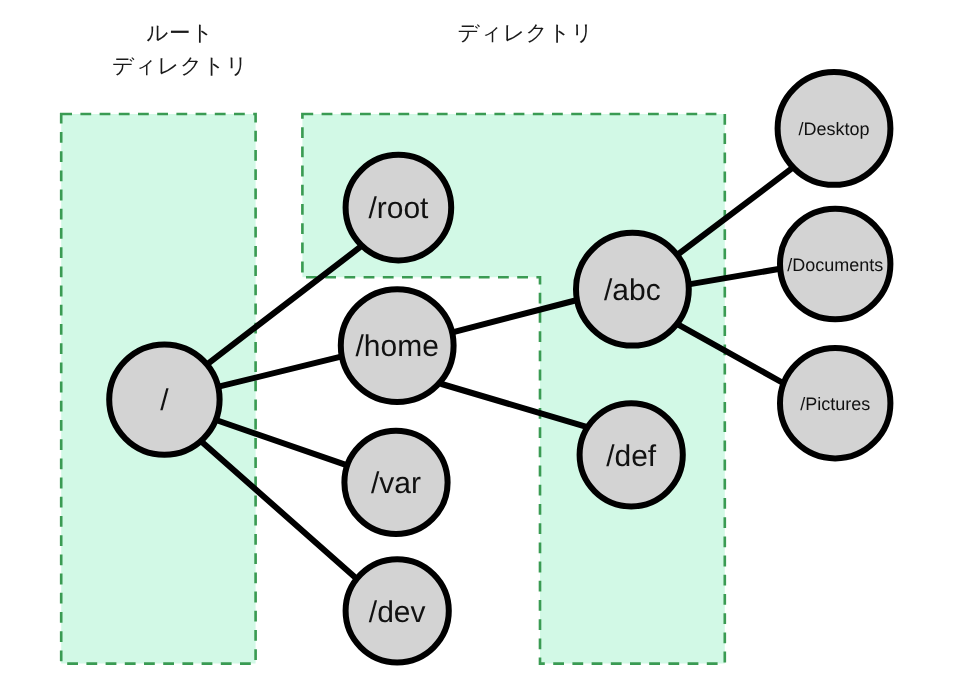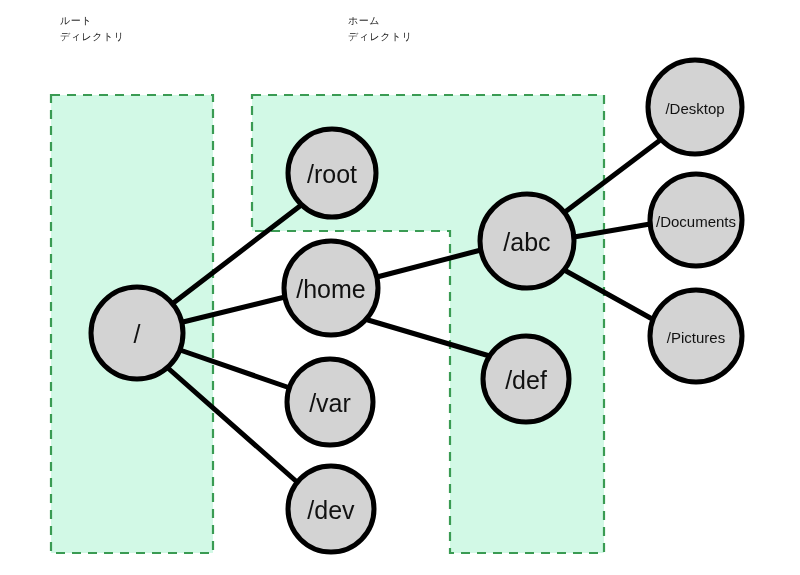--- a/index.html
+++ b/index.html
@@ -44,23 +44,23 @@
   .node-label {
     fill: #111111;
     text-anchor: middle;
     dominant-baseline: central;
     font-family: "Liberation Sans", sans-serif;
   }
   .node-label.size-lg { font-size: 25px; }
   .node-label.size-sm { font-size: 15px; }
   .region-caption {
     position: absolute;
-    text-align: left;
-    font-family: Liberation Mono, monospace;
-    font-size: 10px;
+    text-align: center;
+    font-family: Liberation Sans, sans-serif;
+    font-size: 18px;
     line-height: 1.55;
     color: #1a1a1a;
     white-space: pre;
     letter-spacing: 0.5px;
   }
 </style>
 </head>
 <body>
 
 <div id="canvas">
@@ -120,16 +120,16 @@
         </g>
         <g>
           <circle cx="696" cy="336" r="46" class="node-circle"></circle>
           <text x="696" y="337" class="node-label size-sm">/Pictures</text>
         </g>
       </g>
   </svg>
 
   <div id="captions-layer">
       <div class="region-caption" style="left: 60px; top: 14px; width: 180px;"><div>ルート</div><div>ディレクトリ</div></div>
-      <div class="region-caption" style="left: 348px; top: 14px; width: 180px;"><div>ホーム</div><div>ディレクトリ</div></div>
+      <div class="region-caption" style="left: 348px; top: 14px; width: 180px;"><div>ディレクトリ</div></div>
     </div>
 
 </div>
 
 </body></html>

